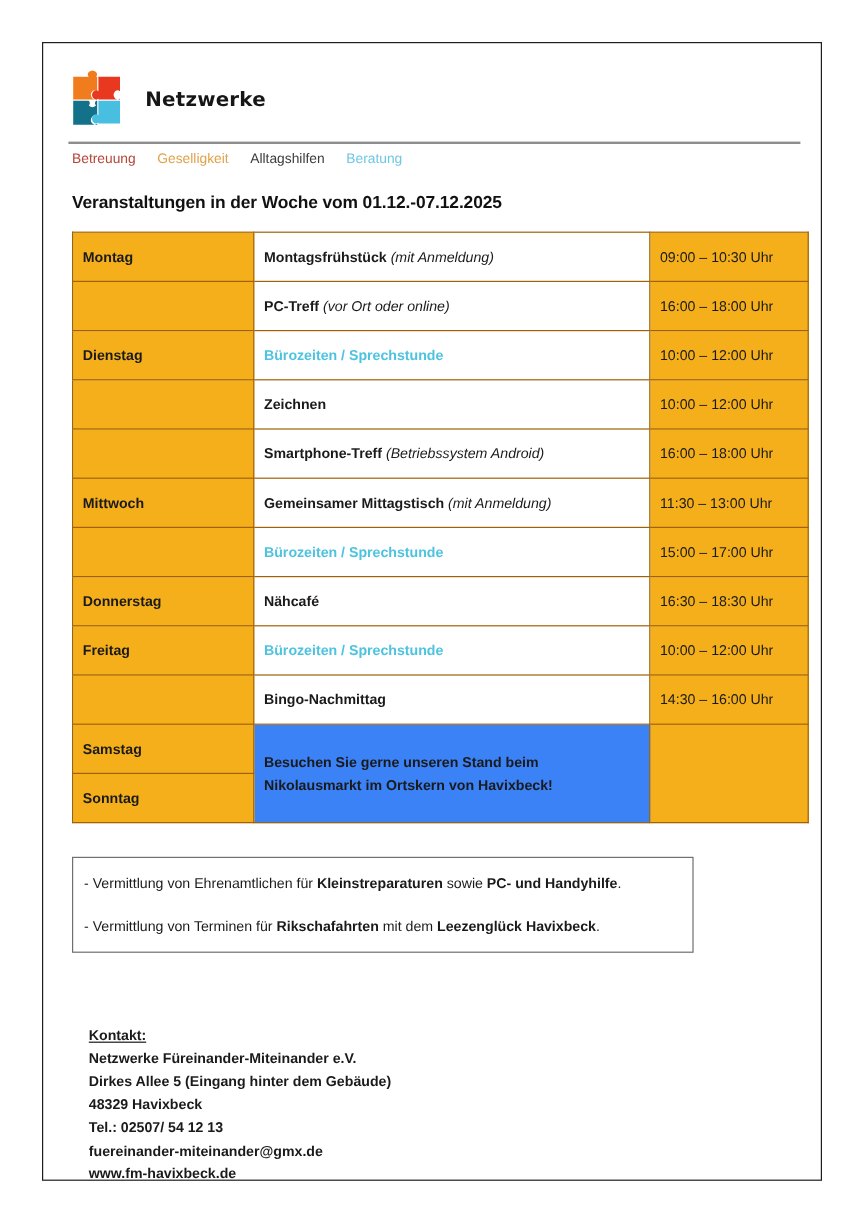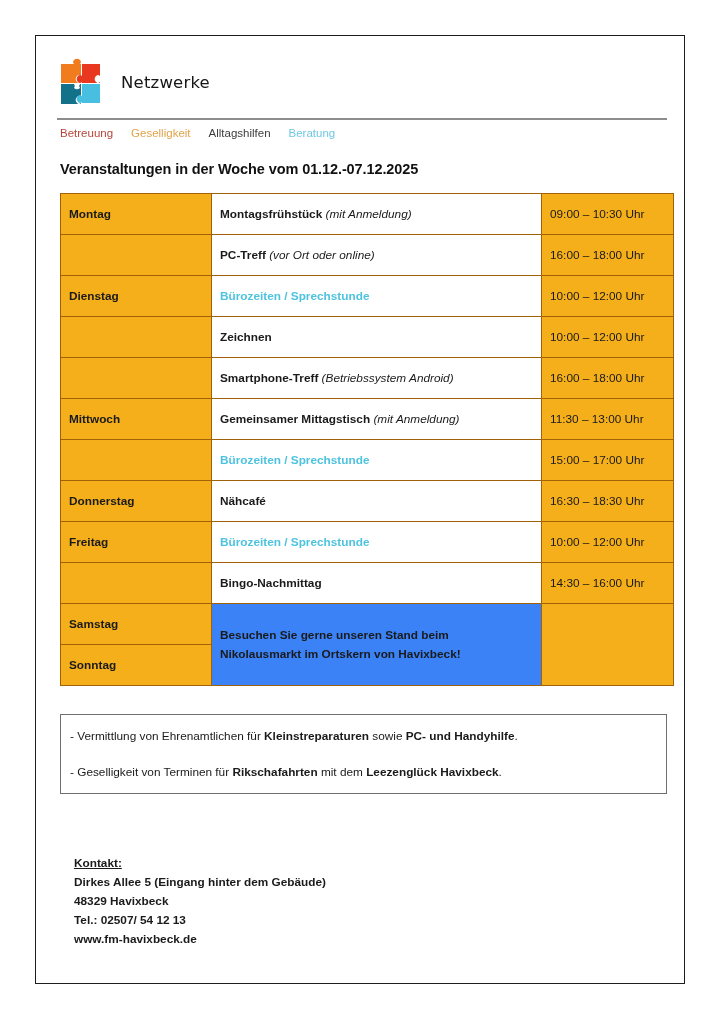--- a/index.html
+++ b/index.html
@@ -45,21 +45,21 @@
   .logo {
     width: 48px;
     height: 50px;
     position: relative;
     flex: 0 0 auto;
   }
   .logo svg { display: block; }
 
   .org-name {
     font-family: "DejaVu Sans", sans-serif;
-    font-weight: 400;
+    font-weight: 700;
     font-size: 16.5px;
     line-height: 1.30;
     letter-spacing: 0.2px;
     color: #161616;
   }
   .org-line2 { letter-spacing: 0.6px; }
 
   .rule {
     margin-top: 6px;
     height: 2px;
@@ -133,21 +133,21 @@
     font-weight: 700;
     line-height: 1.55;
     font-size: 11.8px;
   }
   td.msg { background:#3b82f6; }
 
   
   .notes {
     margin-top: 28px;
     margin-left: 3px;
-    width: 607px;
+    width: 518px;
     border: 1.5px solid #6f6f6f;
     box-sizing: border-box;
     padding: 13px 10px 13px 9px;
   }
   .notes p {
     margin: 0;
     font-size: 11.8px;
     line-height: 1.4;
   }
   .notes p + p { margin-top: 19px; }
@@ -282,29 +282,31 @@
           <tr>
             <td class="day">Sonntag</td>
           </tr>
 
         </tbody>
       </table>
     </div>
 
     <div class="notes">
       <p><span>- Vermittlung von Ehrenamtlichen für </span><b>Kleinstreparaturen</b><span> sowie </span><b>PC- und Handyhilfe</b><span>.</span></p>
-      <p><span>- Geselligkeit von Terminen für </span><b>Rikschafahrten</b><span> mit dem </span><b>Leezenglück Havixbeck</b><span>.</span></p>
+      <p><span>- Vermittlung von Terminen für </span><b>Rikschafahrten</b><span> mit dem </span><b>Leezenglück Havixbeck</b><span>.</span></p>
     </div>
 
     <div class="contact">
       <div class="lbl">Kontakt:</div>
       <div class="col-b">
+        <div>Netzwerke Füreinander-Miteinander e.V.</div>
         <div>Dirkes Allee 5 (Eingang hinter dem Gebäude)</div>
         <div>48329 Havixbeck</div>
       </div>
       <div class="col-c">
         <div>Tel.: 02507/ 54 12 13</div>
+        <div>fuereinander-miteinander@gmx.de</div>
         <div>www.fm-havixbeck.de</div>
       </div>
     </div>
 
   </div>
 </div>
 
 </body></html>

